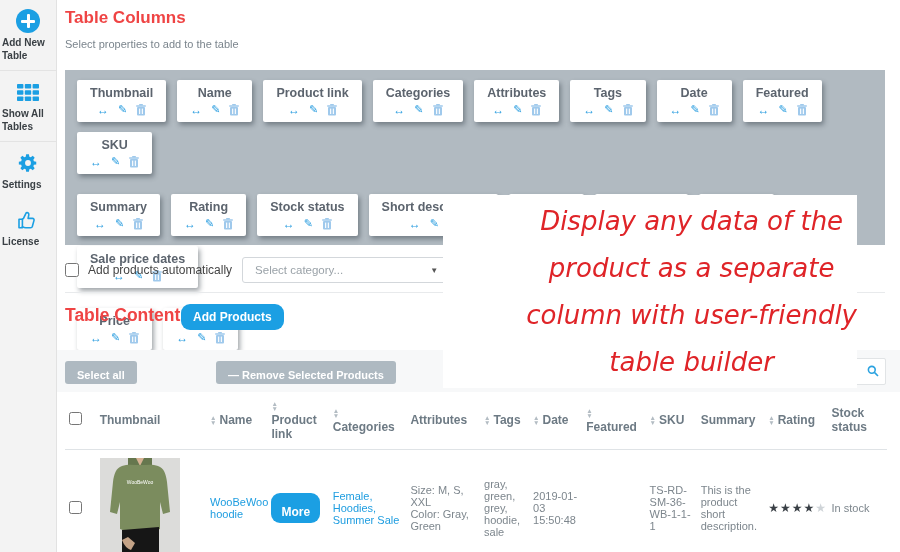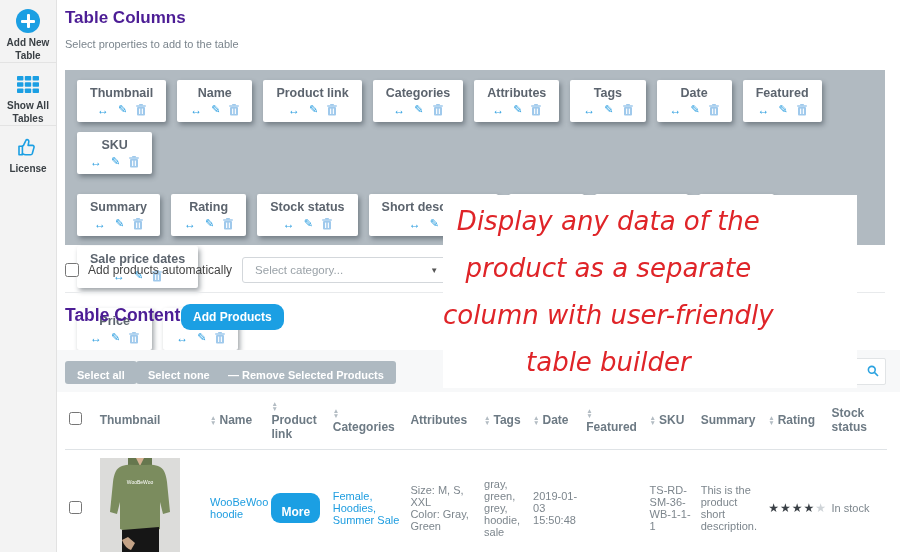--- a/index.html
+++ b/index.html
@@ -3,32 +3,32 @@
 <meta charset="utf-8">
 <style>
   * { margin:0; padding:0; box-sizing:border-box; }
   html,body { width:900px; height:552px; }
   body { font-family:"Liberation Sans", sans-serif; background:#fff; }
   .app { position:relative; width:900px; height:552px; background:#fff; overflow:hidden; }
 
   
   .sidebar { position:absolute; left:0; top:0; width:57px; height:552px;
              background:#f3f3f3; border-right:1px solid #e2e2e2; }
-  .side-item { text-align:center; padding:9px 2px 0; cursor:pointer; }
+  .side-item { text-align:left; padding:9px 2px 8px; cursor:pointer; }
   .side-item.sep { border-bottom:1px solid #e3e3e3; }
   .side-item .ic { display:flex; justify-content:center; align-items:center; height:24px; margin-bottom:3px; }
   .side-item .lbl { font-size:10px; font-weight:bold; color:#3a4045; line-height:1.3; }
   .addcircle { width:24px; height:24px; border-radius:50%; background:#1b9fe3; position:relative; }
   .addcircle:before, .addcircle:after { content:""; position:absolute; background:#fff; }
   .addcircle:before { left:11px; top:5px; width:3px; height:14px; border-radius:1px;}
   .addcircle:after  { left:5px; top:11px; width:14px; height:3px; border-radius:1px;}
 
   
   .main { position:absolute; left:57px; top:0; width:843px; height:552px; background:#fff; }
-  .h-blue { color:#4c1d95; font-weight:bold; }
+  .h-blue { color:#ef4444; font-weight:bold; }
   .page-title { position:absolute; left:8px; top:8px; font-size:17px; }
   .props-row { position:absolute; left:8px; top:38px; display:flex; align-items:center;flex-direction:column; }
   .props-label { font-size:11px; color:#7b858d; margin-right:10px; }
   .selectbox { position:relative; background:#fff; border:1px solid #d3d7db; border-radius:3px;
                height:25px; display:flex; align-items:center; padding:0 22px 0 12px;
                font-size:11.5px; color:#8a9298; cursor:pointer; }
   .selectbox .caret { position:absolute; right:7px; top:8px; font-size:8px; color:#555; }
   .prop-select { width:107px;margin-top:28px; }
   .btn-blue { background:#1b9fe3; color:#fff; border:none; border-radius:9px;
               font-weight:bold; font-size:12px; cursor:pointer; font-family:inherit; }
@@ -81,21 +81,21 @@
   .pre { white-space:pre-line; }
   .link { color:#1e9de0; cursor:pointer; }
   .more-btn { height:30px; padding:12px 10px; font-size:12px; }
   .summary-txt { color:#b3bac0; }
   .stars .f { color:#3a4046; font-size:12px; letter-spacing:1px; }
   .stars .e { color:#cfd4d8; font-size:12px; }
   .thumb { width:80px; height:100px; display:block; }
 
   
   .overlay { position:absolute; left:443px; top:195px; width:414px; height:193px; background:#fff;
-             z-index:6; display:flex; align-items:center; justify-content:flex-start; text-align:center;
+             z-index:6; display:flex; align-items:center; justify-content:flex-end; text-align:center;
              font-family:"DejaVu Sans", sans-serif; font-style:italic; font-weight:500;
              color:#df2428; font-size:26px; line-height:47px; white-space:pre-line; }
 </style>
 </head>
 <body>
 
 <div class="app">
 
   <nav class="sidebar">
     <div class="side-item sep">
@@ -115,20 +115,29 @@
             <rect x="15.6" y="6.2" width="6.4" height="4.6" rx="0.8"></rect>
           <rect x="0" y="12.4" width="6.4" height="4.6" rx="0.8"></rect>
             <rect x="7.8" y="12.4" width="6.4" height="4.6" rx="0.8"></rect>
             <rect x="15.6" y="12.4" width="6.4" height="4.6" rx="0.8"></rect>
         </svg>
       </div>
       <div class="lbl">Show All Tables</div>
     </div>
     <div class="side-item">
       <div class="ic">
+        <svg width="22" height="22" viewBox="0 0 24 24">
+          <path fill="#1b9fe3" d="M21 13.5v-3l-2.6-.5a6.7 6.7 0 0 0-.6-1.5l1.5-2.2-2.1-2.1-2.2 1.5c-.5-.3-1-.5-1.5-.6L13 2.5h-3l-.5 2.6c-.5.1-1 .3-1.5.6L5.8 4.2 3.7 6.3l1.5 2.2c-.3.5-.5 1-.6 1.5l-2.6.5v3l2.6.5c.1.5.3 1 .6 1.5l-1.5 2.2 2.1 2.1 2.2-1.5c.5.3 1 .5 1.5.6l.5 2.6h3l.5-2.6c.5-.1 1-.3 1.5-.6l2.2 1.5 2.1-2.1-1.5-2.2c.3-.5.5-1 .6-1.5z"></path>
+          <circle cx="12" cy="12" r="3.2" fill="#f3f3f3"></circle>
+        </svg>
+      </div>
+      <div class="lbl">Settings</div>
+    </div>
+    <div class="side-item">
+      <div class="ic">
         <svg width="22" height="20" viewBox="0 0 22 20" fill="none" stroke="#1b9fe3" stroke-width="1.6" stroke-linejoin="round" stroke-linecap="round">
           <path d="M2 9.2h3.4v8.6H2z"></path>
           <path d="M5.4 16.6c1 .7 2 1.2 3.4 1.2h4.6c1 0 1.8-.6 2-1.5l1.6-5.9c.3-1-.4-2-1.5-2h-4.4l.7-3.6c.2-1.2-.6-2.2-1.7-2.2-.6 0-1 .3-1.2.8L6.5 8.3 5.4 9.2"></path>
         </svg>
       </div>
       <div class="lbl">License</div>
     </div>
   </nav>
 
   <div class="main">
@@ -468,21 +477,20 @@
       <button class="btn-done">Done</button>
     </div>
 
     <div class="divider"></div>
 
     <h2 class="content-title h-blue">Table Content</h2>
     <button class="btn-blue add-products-btn">Add Products</button>
 
     <div class="toolbar-band"></div>
     <button class="btn-gray sel-all">Select all</button>
-    <button class="btn-gray sel-none">Select none</button>
     <button class="btn-gray rem-sel">— Remove Selected Products</button>
     <div class="search-box">
       <span>
         <svg width="12" height="12" viewBox="0 0 12 12">
             <circle cx="4.8" cy="4.8" r="3.4" fill="none" stroke="#2aa2e0" stroke-width="1.6"></circle>
             <line x1="7.4" y1="7.4" x2="11" y2="11" stroke="#2aa2e0" stroke-width="1.6"></line>
           </svg>
       </span>
     </div>
 

